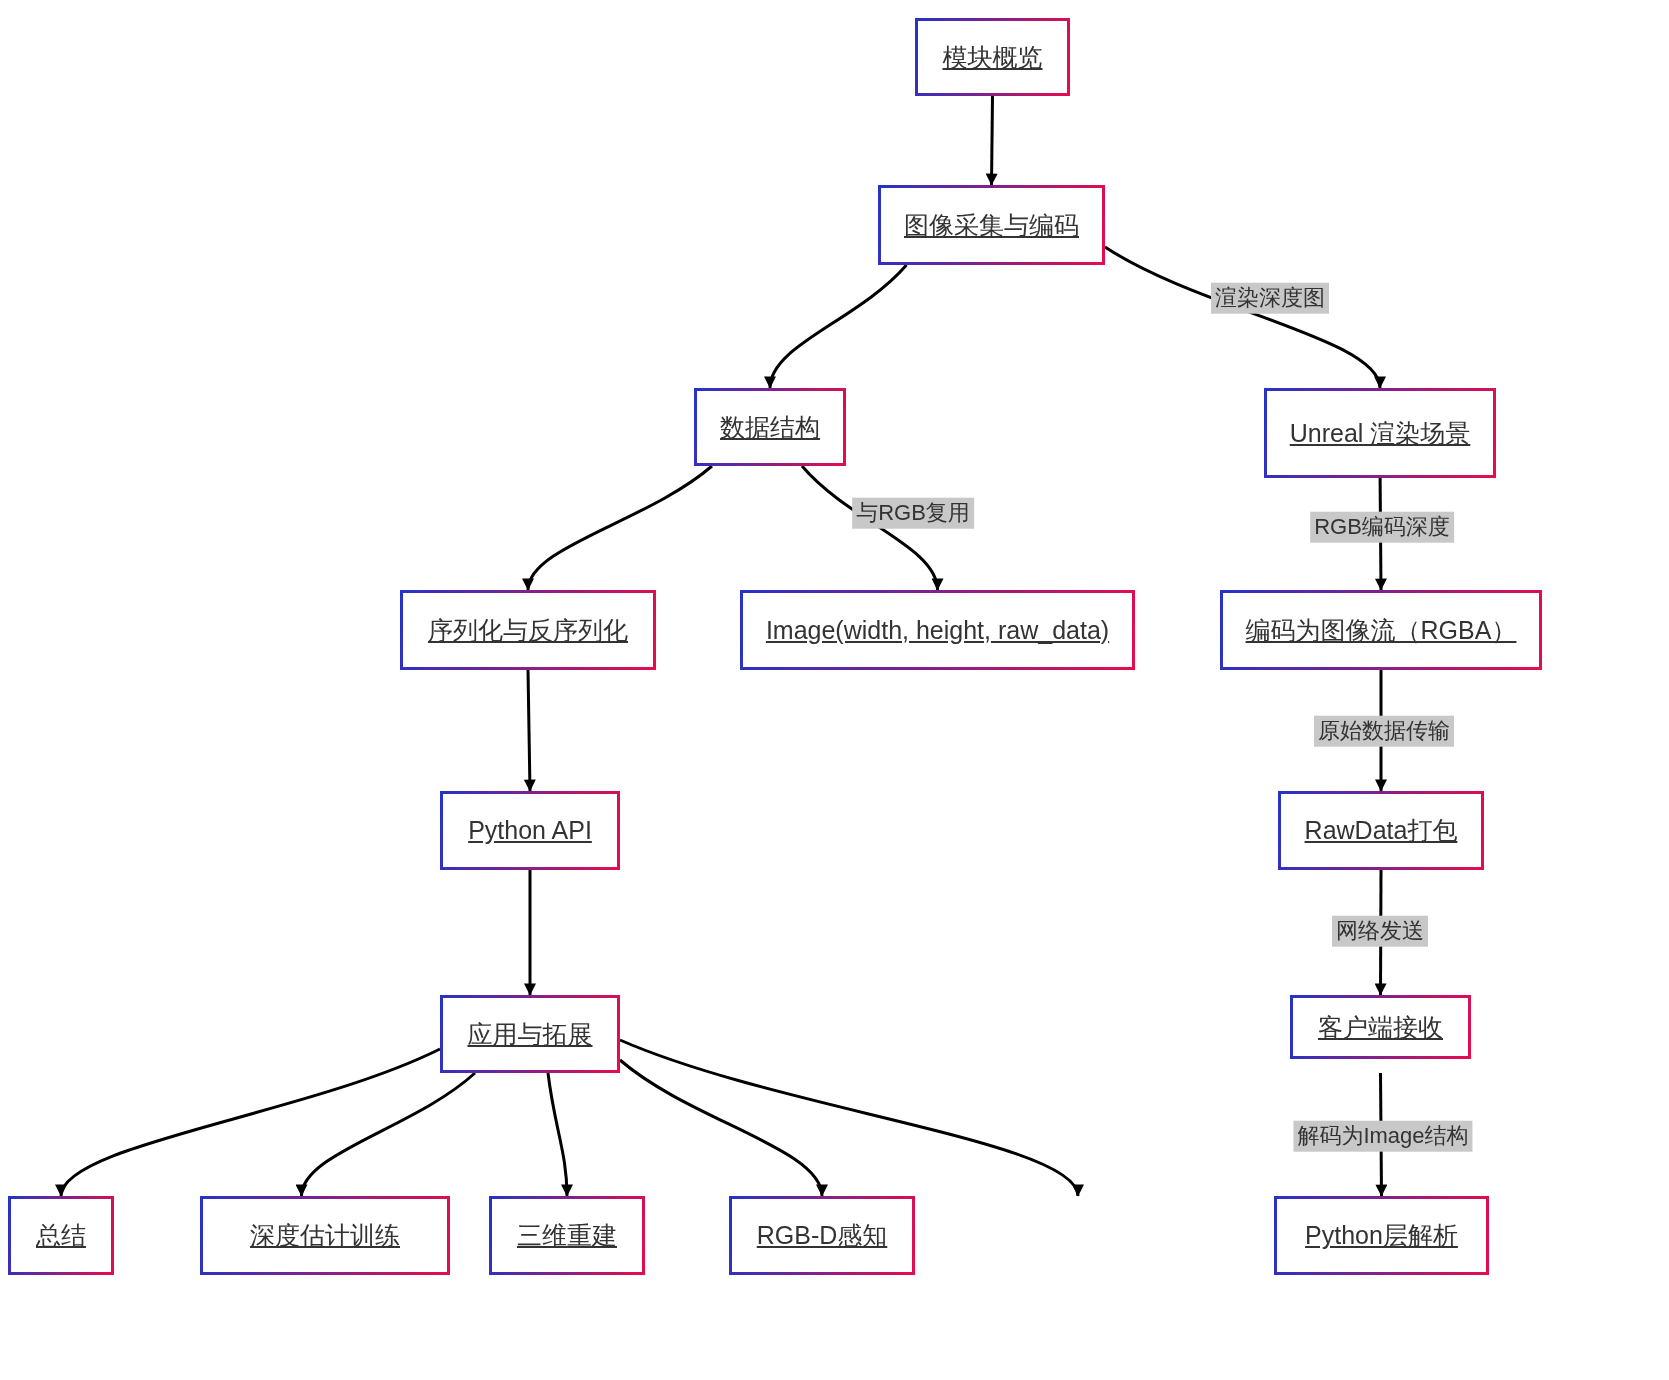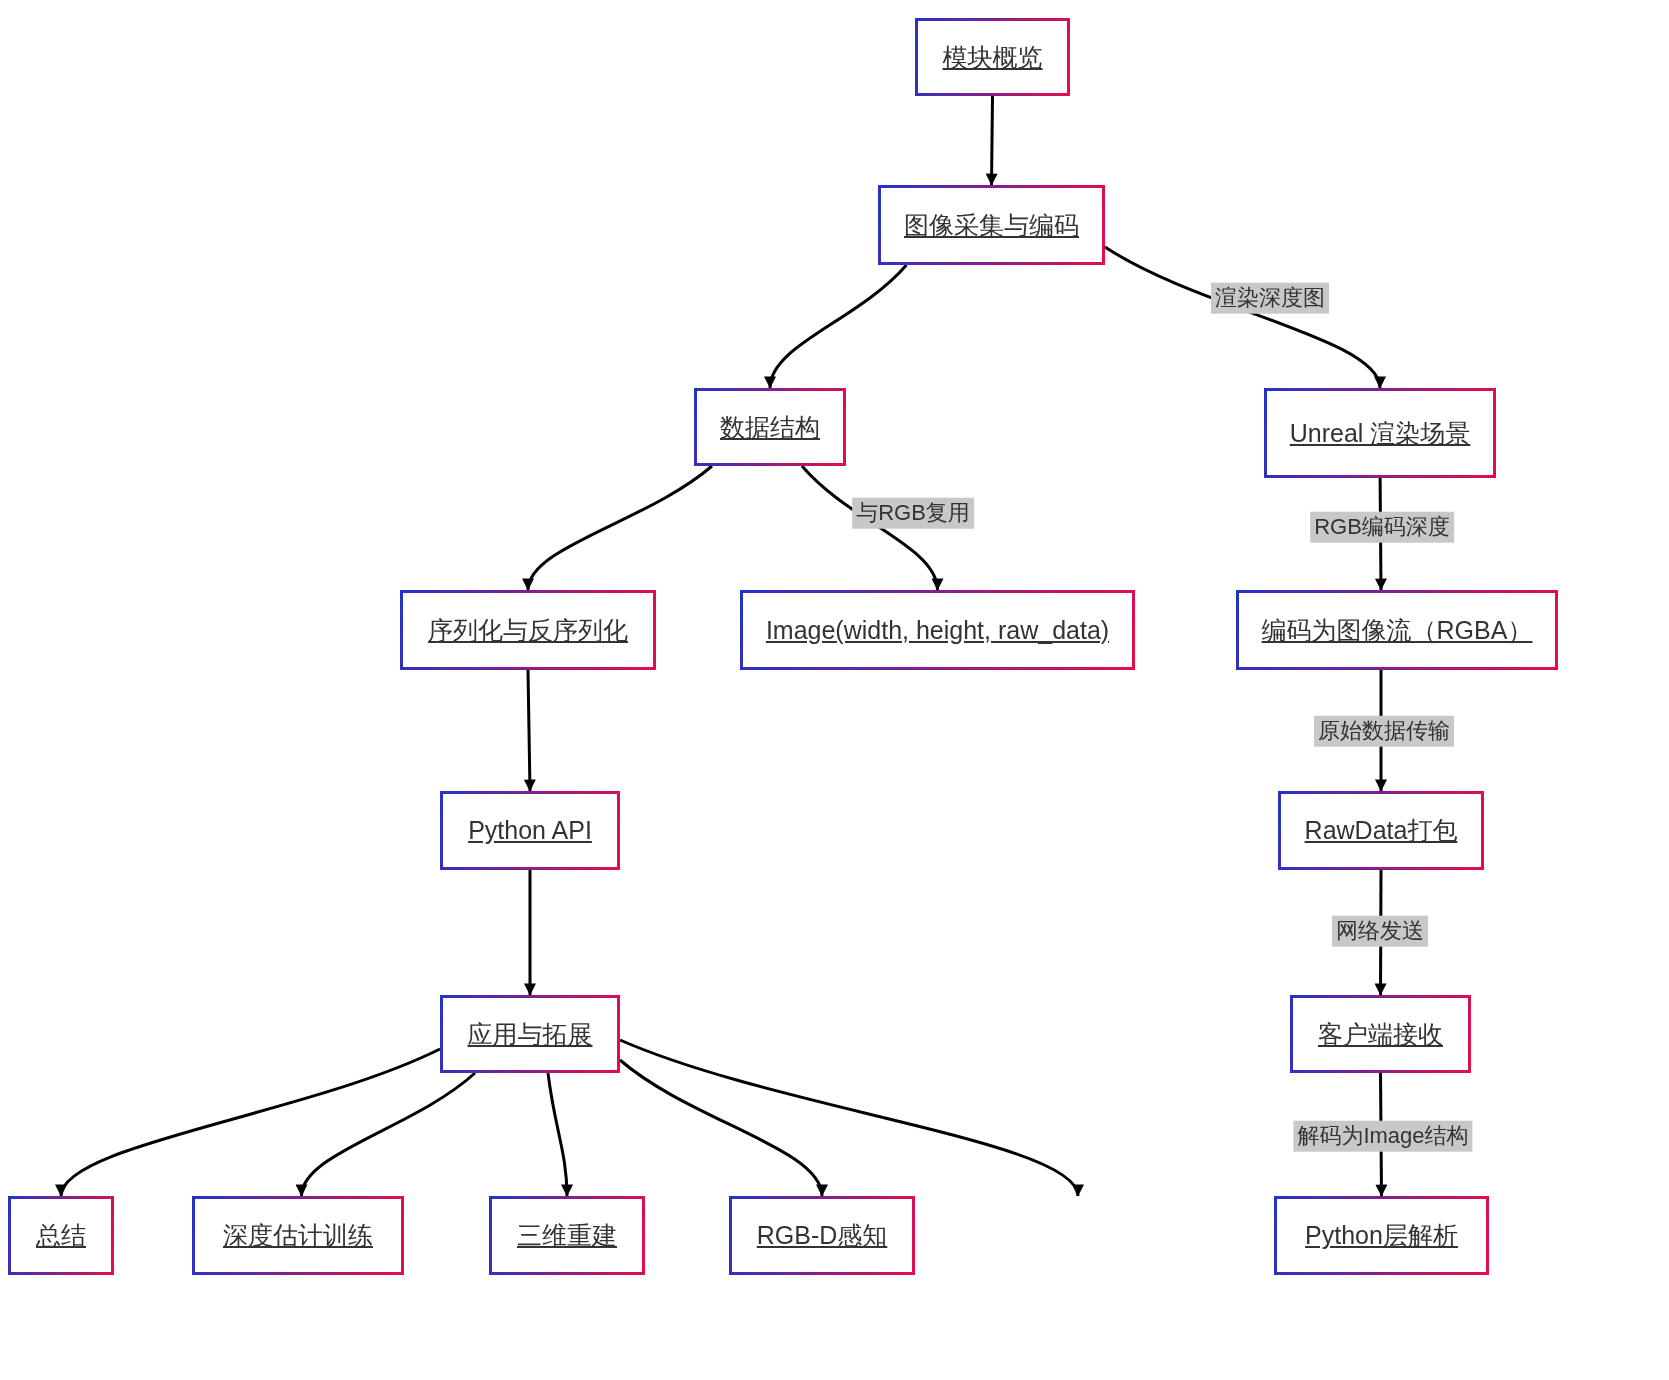--- a/index.html
+++ b/index.html
@@ -92,39 +92,39 @@
       </div>
       <div class="node" style="left: 1264px; top: 388px; width: 232px; height: 90px;">
         <span class="node-label">Unreal 渲染场景</span>
       </div>
       <div class="node" style="left: 400px; top: 590px; width: 256px; height: 80px;">
         <span class="node-label">序列化与反序列化</span>
       </div>
       <div class="node" style="left: 740px; top: 590px; width: 395px; height: 80px;">
         <span class="node-label">Image(width, height, raw_data)</span>
       </div>
-      <div class="node" style="left: 1220px; top: 590px; width: 322px; height: 80px; margin-left: 16px;">
+      <div class="node" style="left: 1220px; top: 590px; width: 322px; height: 80px;">
         <span class="node-label">编码为图像流（RGBA）</span>
       </div>
       <div class="node" style="left: 440px; top: 791px; width: 180px; height: 79px;">
         <span class="node-label">Python API</span>
       </div>
       <div class="node" style="left: 1278px; top: 791px; width: 206px; height: 79px;">
         <span class="node-label">RawData打包</span>
       </div>
       <div class="node" style="left: 440px; top: 995px; width: 180px; height: 78px;">
         <span class="node-label">应用与拓展</span>
       </div>
-      <div class="node" style="left: 1290px; top: 995px; width: 181px; height: 78px;">
+      <div class="node" style="left: 1290px; top: 995px; width: 181px; height: 64px;">
         <span class="node-label">客户端接收</span>
       </div>
       <div class="node" style="left: 8px; top: 1196px; width: 106px; height: 79px;">
         <span class="node-label">总结</span>
       </div>
-      <div class="node" style="left: 192px; top: 1196px; width: 212px; height: 79px; align-items: center;">
+      <div class="node" style="left: 200px; top: 1196px; width: 250px; height: 79px; align-items: center;">
         <span class="node-label">深度估计训练</span>
       </div>
       <div class="node" style="left: 489px; top: 1196px; width: 156px; height: 79px;">
         <span class="node-label">三维重建</span>
       </div>
       <div class="node" style="left: 729px; top: 1196px; width: 186px; height: 79px;">
         <span class="node-label">RGB-D感知</span>
       </div>
       <div class="node" style="left: 1274px; top: 1196px; width: 215px; height: 79px;">
         <span class="node-label">Python层解析</span>

